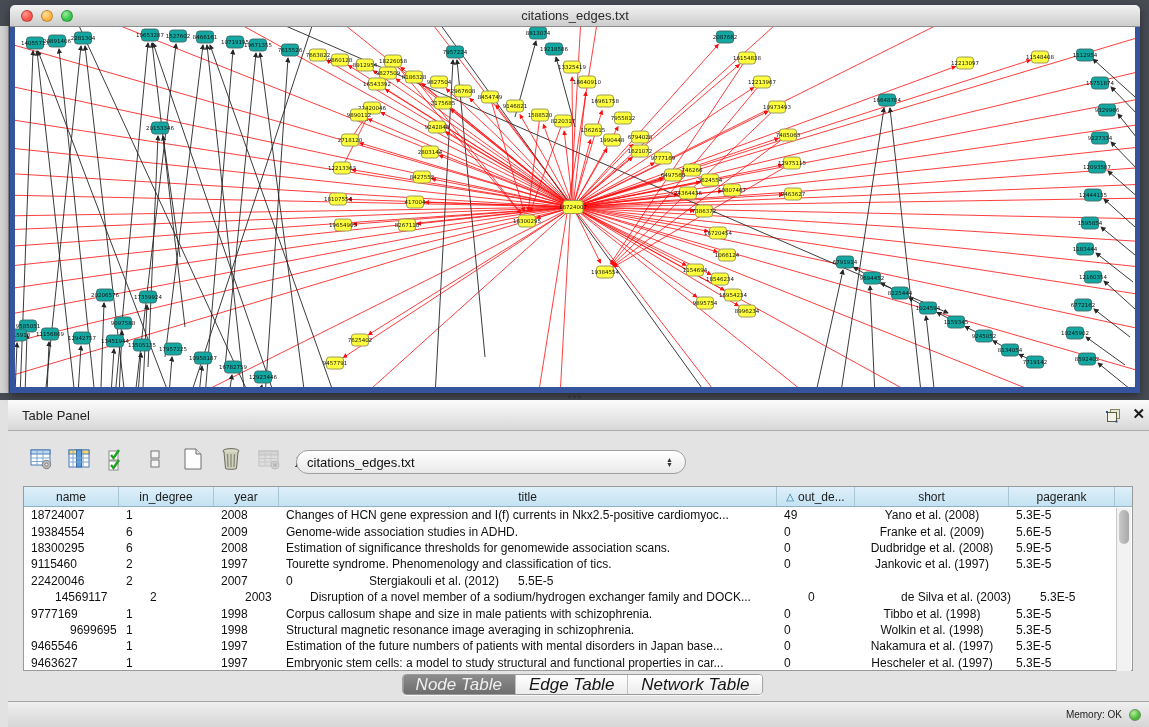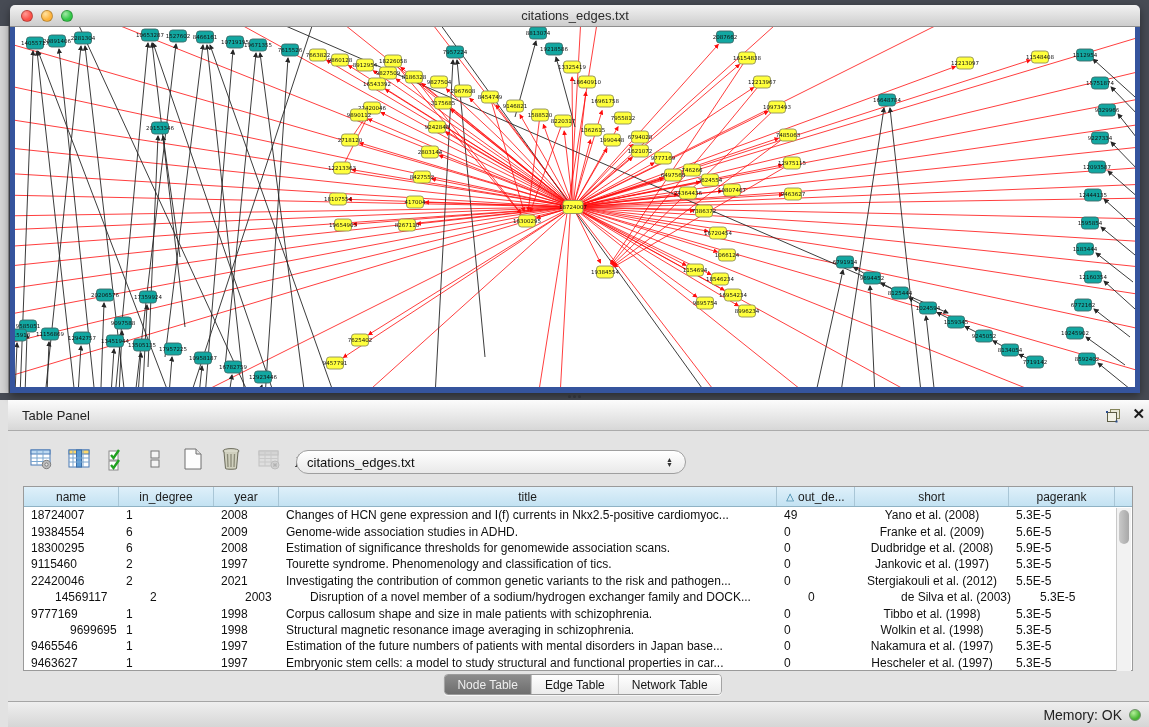--- a/index.html
+++ b/index.html
@@ -54,29 +54,29 @@
   .tbody { flex:1; overflow:hidden; }
   .tr { display:flex; height:16.4px; align-items:center; background:#fff; }
   .td { font-size:12px; color:#101010; padding-left:7px; overflow:hidden; white-space:nowrap; }
   .td.center { text-align:center; padding-left:0; }
   .vscroll { position:absolute; right:1px; top:21px; width:15px; height:163px; background:#f2f2f2; border-left:1px solid #c9c9c9; }
   .vthumb { position:absolute; left:2px; top:2px; width:10px; height:34px; border-radius:5px;
             background:linear-gradient(90deg,#c9c9c9,#a8a8a8); }
 
   .tabs { position:absolute; left:50%; top:274px; transform:translateX(-50%); display:flex; height:21px;
           border:1px solid #9b9b9b; border-radius:4px; overflow:hidden; background:#fff; box-shadow:0 1px 0 rgba(255,255,255,.7); }
-  .tab { display:flex; align-items:center; padding:0 13px; font-size:12px; color:#141414;
-         background:linear-gradient(#ffffff,#ececec); border-right:1px solid #b9b9b9; cursor:pointer; }
+  .tab { display:flex; align-items:center; padding:0 13px; font-size:17px; color:#141414;
+         background:linear-gradient(#ffffff,#ececec); border-right:1px solid #b9b9b9; cursor:pointer;font-style:italic; }
   .tab:last-child { border-right:none;text-align:right; }
   .tab.active { background:linear-gradient(#8c8c8c,#6e6e6e); color:#efefef; }
 
   .status-bar { position:absolute; left:0; top:301px; width:100%; height:26px;
                 background:linear-gradient(#efefef,#d6d6d6); border-top:1px solid #a6a6a6;
                 display:flex; align-items:center; justify-content:flex-end; padding-right:16px; }
-  .status-text { font-size:14px; color:#222; margin-right:7px; }
+  .status-text { font-size:10px; color:#222; margin-right:7px; }
   .status-dot { width:12px; height:12px; border-radius:50%; border:1px solid #6f8f6a;
                 background:radial-gradient(circle at 35% 30%, #b4ef9a, #46b531 65%); }
 </style>
 </head>
 <body>
 
 <div class="desktop"></div>
 <div class="left-sliver"></div>
 
 <div class="net-window">
@@ -624,22 +624,21 @@
           <div class="td" style="width: 95px; flex: 0 0 auto;">2</div>
           <div class="td" style="width: 65px; flex: 0 0 auto;">1997</div>
           <div class="td" style="width: 498px; flex: 0 0 auto;">Tourette syndrome. Phenomenology and classification of tics.</div>
           <div class="td" style="width: 78px; flex: 0 0 auto;">0</div>
           <div class="td center" style="width: 154px; flex: 0 0 auto;">Jankovic et al. (1997)</div>
           <div class="td" style="width: 106px; flex: 0 0 auto;">5.3E-5</div>
         </div>
         <div class="tr">
           <div class="td" style="width: 95px; flex: 0 0 auto;">22420046</div>
           <div class="td" style="width: 95px; flex: 0 0 auto;">2</div>
-          <div class="td" style="width: 65px; flex: 0 0 auto;">2021</div>
-          <div class="td" style="width: 498px; flex: 0 0 auto;">Investigating the contribution of common genetic variants to the risk and pathogen...</div>
+          <div class="td" style="width: 65px; flex: 0 0 auto;">2007</div>
           <div class="td" style="width: 78px; flex: 0 0 auto;">0</div>
           <div class="td center" style="width: 154px; flex: 0 0 auto;">Stergiakouli et al. (2012)</div>
           <div class="td" style="width: 106px; flex: 0 0 auto;">5.5E-5</div>
         </div>
         <div class="tr">
           <div class="td" style="width: 95px; flex: 0 0 auto; margin-left: 24px;">14569117</div>
           <div class="td" style="width: 95px; flex: 0 0 auto;">2</div>
           <div class="td" style="width: 65px; flex: 0 0 auto;">2003</div>
           <div class="td" style="width: 498px; flex: 0 0 auto;">Disruption of a novel member of a sodium/hydrogen exchanger family and DOCK...</div>
           <div class="td" style="width: 78px; flex: 0 0 auto;">0</div>

